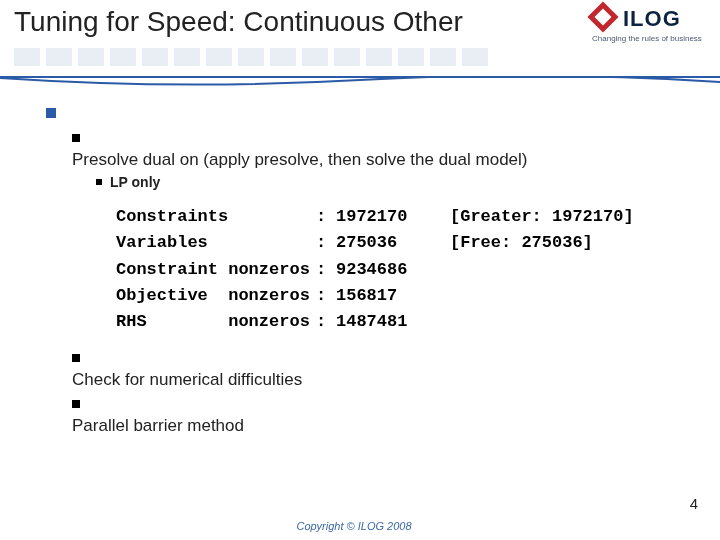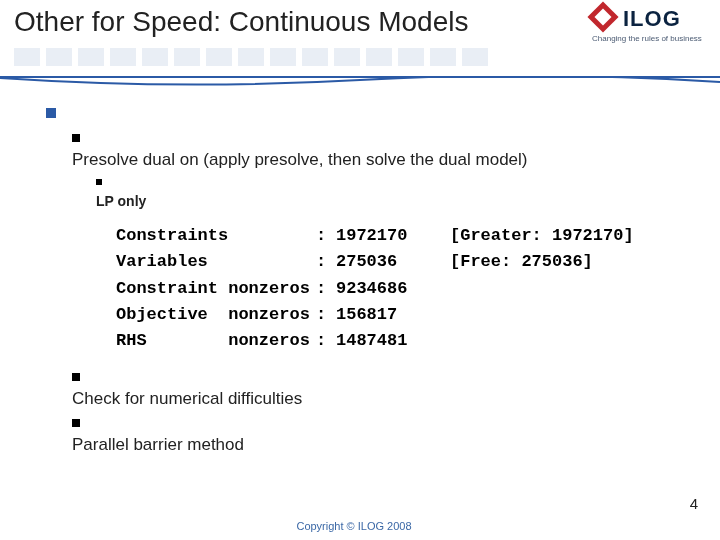--- a/index.html
+++ b/index.html
@@ -104,21 +104,20 @@
     flex-direction: column;
   }
   .bullet-l3 {
     display: flex;
     align-items: flex-start;
     gap: 8px;
     font-size: 14px;
     font-weight: 700;
     color: #222;
     margin: 4px 0 8px 50px;
-    flex-direction: column;
   }
   .bsq {
     width: 10px;
     height: 10px;
     background: #2b5aa6;
     margin-top: 6px;
     flex: 0 0 auto;
   }
   .bsq-sm {
     width: 8px;
@@ -150,34 +149,35 @@
   .mono-val   { width: 90px; white-space: pre; }
   .mono-extra { padding-left: 24px; white-space: pre; }
   .footer {
     position: absolute;
     left: 0;
     right: 12px;
     bottom: 8px;
     text-align: center;
     font-size: 11px;
     color: #3b68a6;
+    font-style: italic;
   }
   .pagenum {
     position: absolute;
     right: 22px;
     bottom: 28px;
     font-size: 15px;
     color: #222;
   }
 </style>
 </head>
 <body>
 
 <div class="title-bar">
-  <div class="title-text">Other for Speed: Continuous Models</div>
+  <div class="title-text">Tuning for Speed: Continuous Other</div>
   <div class="squares-row">
     <div class="sq"></div>
       <div class="sq"></div>
       <div class="sq"></div>
       <div class="sq"></div>
       <div class="sq"></div>
     <div class="sq"></div>
       <div class="sq"></div>
       <div class="sq"></div>
       <div class="sq"></div>

